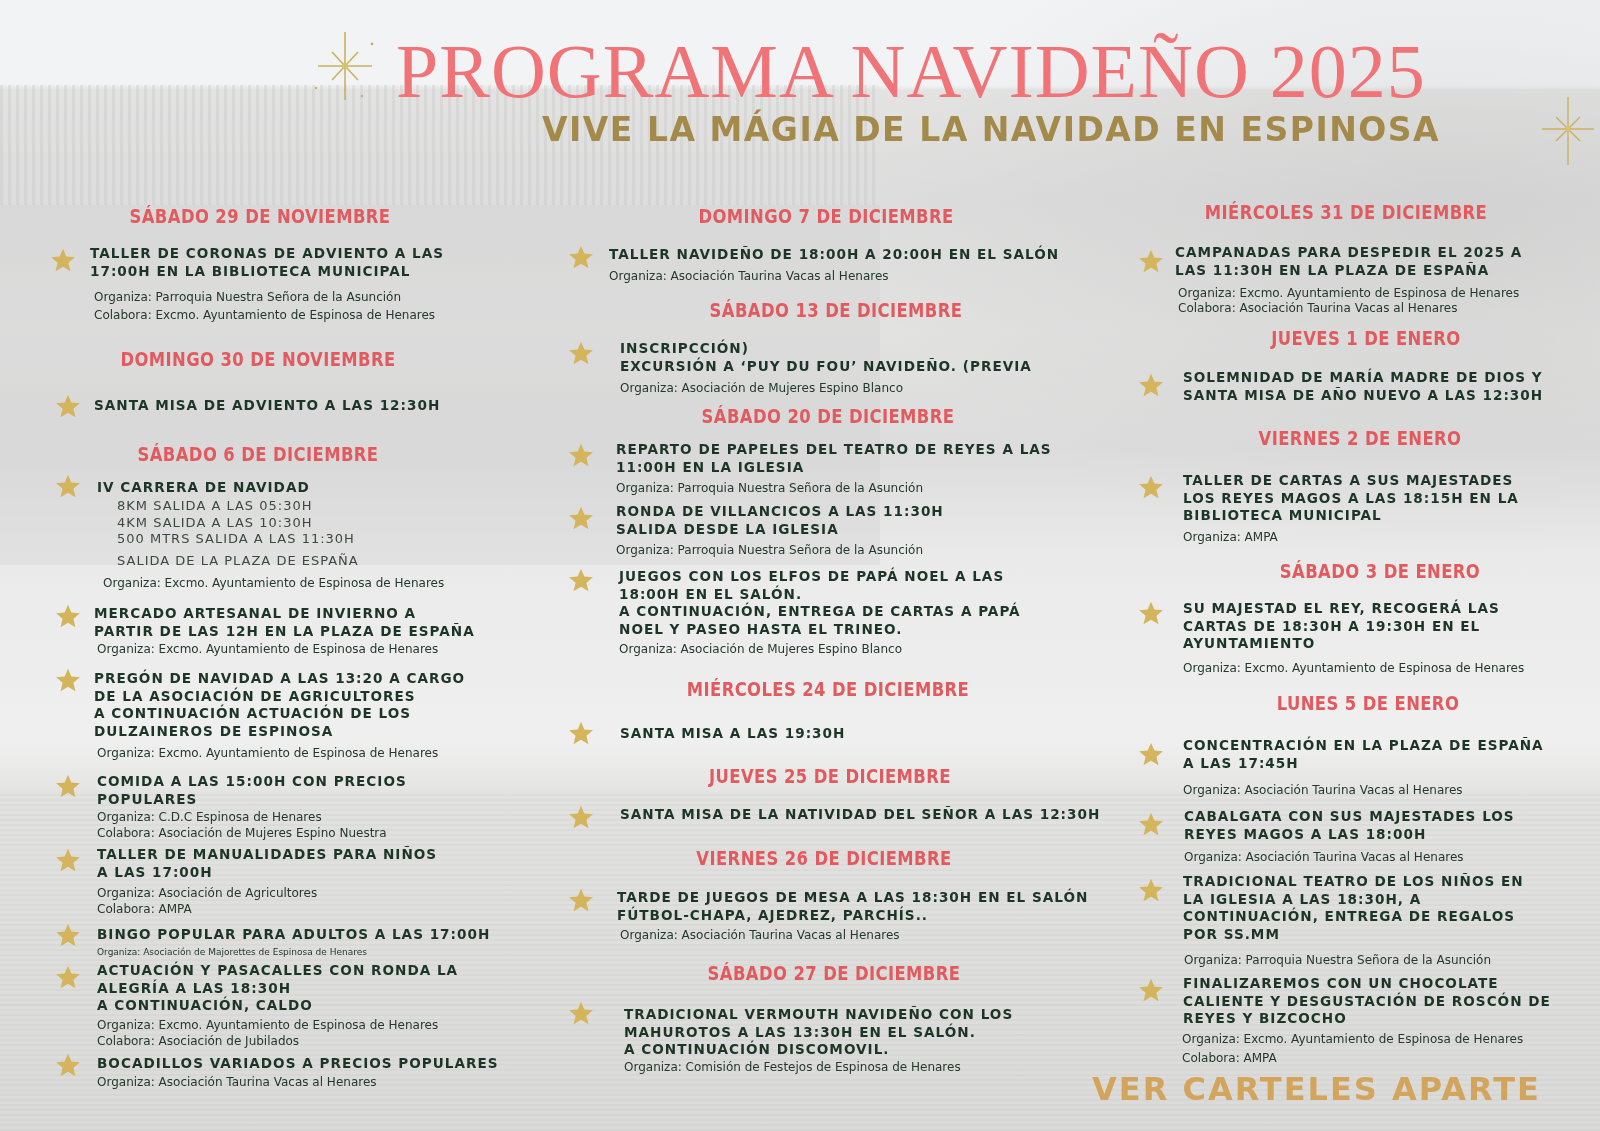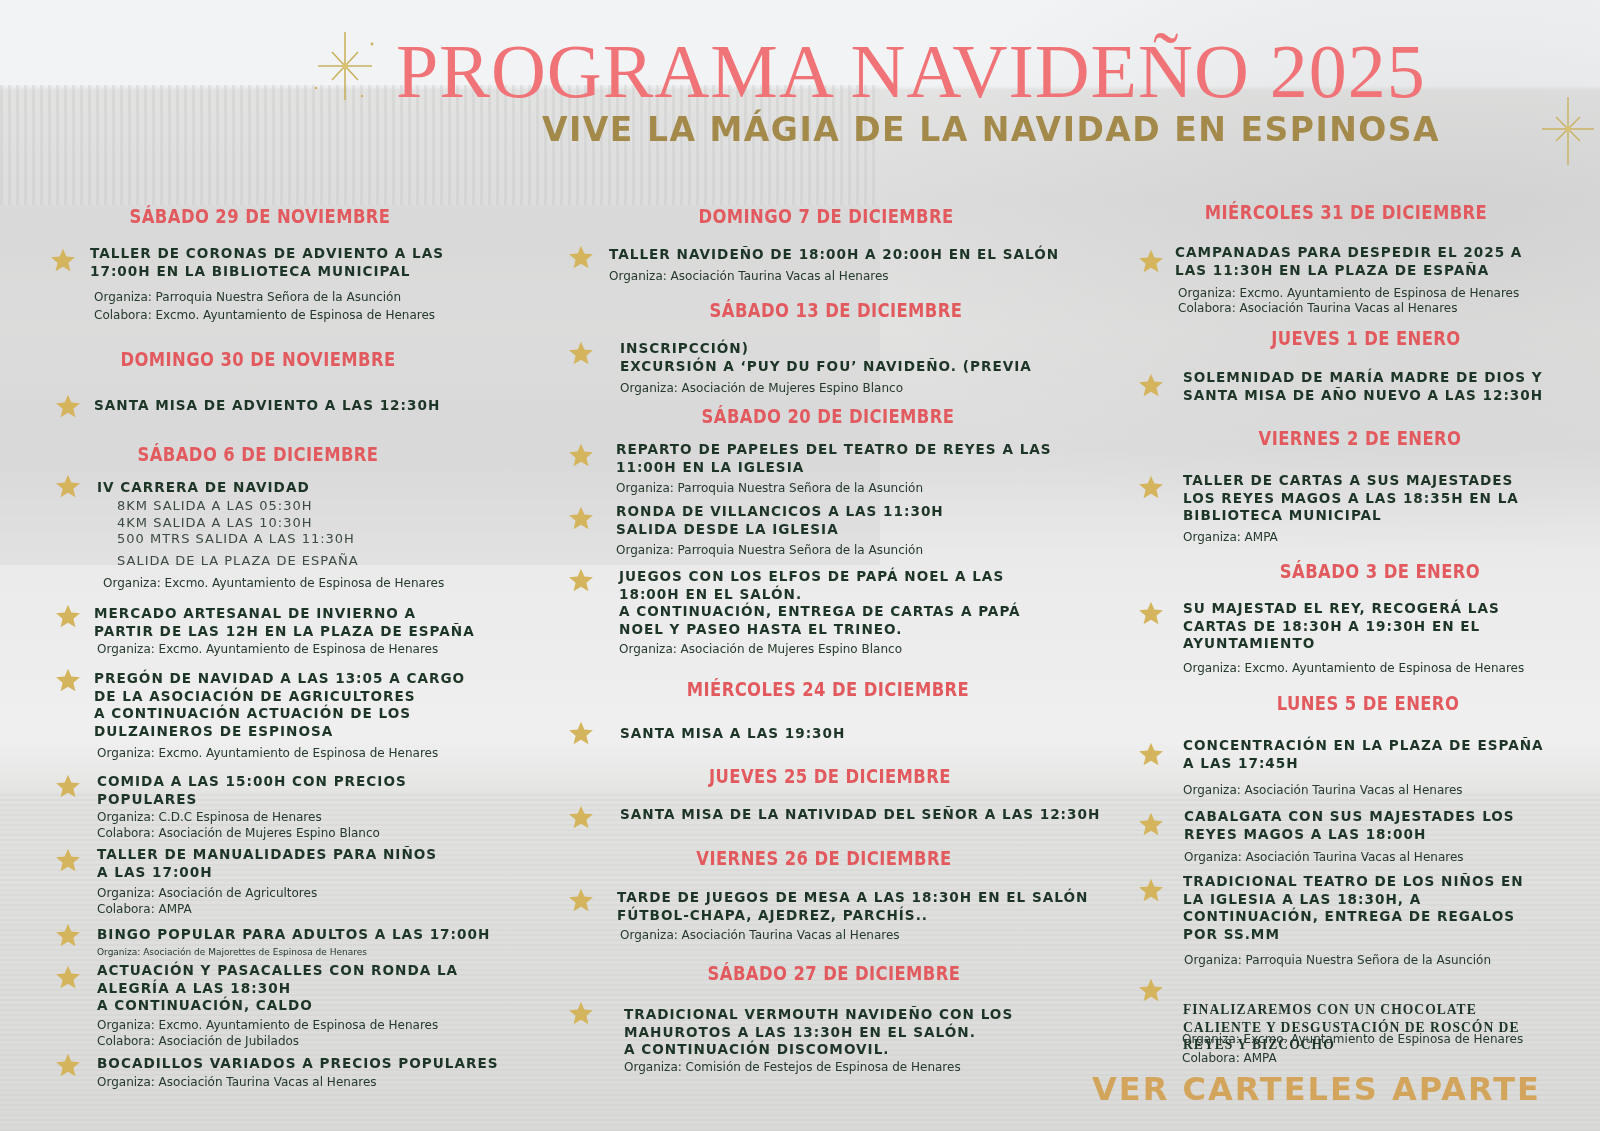--- a/index.html
+++ b/index.html
@@ -168,38 +168,38 @@
     <div>PARTIR DE LAS 12H EN LA PLAZA DE ESPAÑA</div>
   </div>
 <div class="org" style="left:97px;top:641px;">Organiza: Excmo. Ayuntamiento de Espinosa de Henares</div>
 
 <div class="star" style="left:55px;top:667px;">
     <svg viewBox="0 0 24 24">
       <path d="M12 1.5l3.1 7.3 7.9.6-6 5.2 1.9 7.7L12 18.2l-6.9 4.1 1.9-7.7-6-5.2 7.9-.6z" fill="#d4b45c"></path>
     </svg>
   </div>
 <div class="ev" style="left:94px;top:670px;">
-    <div>PREGÓN DE NAVIDAD A LAS 13:05 A CARGO</div>
+    <div>PREGÓN DE NAVIDAD A LAS 13:20 A CARGO</div>
     <div>DE LA ASOCIACIÓN DE AGRICULTORES</div>
     <div>A CONTINUACIÓN ACTUACIÓN DE LOS</div>
     <div>DULZAINEROS DE ESPINOSA</div>
   </div>
 <div class="org" style="left:97px;top:745px;">Organiza: Excmo. Ayuntamiento de Espinosa de Henares</div>
 
 <div class="star" style="left:55px;top:773px;">
     <svg viewBox="0 0 24 24">
       <path d="M12 1.5l3.1 7.3 7.9.6-6 5.2 1.9 7.7L12 18.2l-6.9 4.1 1.9-7.7-6-5.2 7.9-.6z" fill="#d4b45c"></path>
     </svg>
   </div>
 <div class="ev" style="left:97px;top:773px;">
     <div>COMIDA A LAS 15:00H CON PRECIOS</div>
     <div>POPULARES</div>
   </div>
 <div class="org" style="left:97px;top:809px;">Organiza: C.D.C Espinosa de Henares</div>
-<div class="org" style="left:97px;top:825px;">Colabora: Asociación de Mujeres Espino Blanco</div>
+<div class="org" style="left:97px;top:825px;">Colabora: Asociación de Mujeres Espino Nuestra</div>
 
 <div class="star" style="left:55px;top:847px;">
     <svg viewBox="0 0 24 24">
       <path d="M12 1.5l3.1 7.3 7.9.6-6 5.2 1.9 7.7L12 18.2l-6.9 4.1 1.9-7.7-6-5.2 7.9-.6z" fill="#d4b45c"></path>
     </svg>
   </div>
 <div class="ev" style="left:97px;top:846px;">
     <div>TALLER DE MANUALIDADES PARA NIÑOS</div>
     <div>A LAS 17:00H</div>
   </div>
@@ -368,21 +368,21 @@
   </div>
 
 <div class="day" style="left:1160px;top:426px;width:400px;">VIERNES 2 DE ENERO</div>
 <div class="star" style="left:1138px;top:474px;">
     <svg viewBox="0 0 24 24">
       <path d="M12 1.5l3.1 7.3 7.9.6-6 5.2 1.9 7.7L12 18.2l-6.9 4.1 1.9-7.7-6-5.2 7.9-.6z" fill="#d4b45c"></path>
     </svg>
   </div>
 <div class="ev" style="left:1183px;top:472px;">
     <div>TALLER DE CARTAS A SUS MAJESTADES</div>
-    <div>LOS REYES MAGOS A LAS 18:35H EN LA</div>
+    <div>LOS REYES MAGOS A LAS 18:15H EN LA</div>
     <div>BIBLIOTECA MUNICIPAL</div>
   </div>
 <div class="org" style="left:1183px;top:529px;">Organiza: AMPA</div>
 
 <div class="day" style="left:1180px;top:559px;width:400px;">SÁBADO 3 DE ENERO</div>
 <div class="star" style="left:1138px;top:600px;">
     <svg viewBox="0 0 24 24">
       <path d="M12 1.5l3.1 7.3 7.9.6-6 5.2 1.9 7.7L12 18.2l-6.9 4.1 1.9-7.7-6-5.2 7.9-.6z" fill="#d4b45c"></path>
     </svg>
   </div>
@@ -427,21 +427,21 @@
     <div>CONTINUACIÓN, ENTREGA DE REGALOS</div>
     <div>POR SS.MM</div>
   </div>
 <div class="org" style="left:1184px;top:952px;">Organiza: Parroquia Nuestra Señora de la Asunción</div>
 
 <div class="star" style="left:1138px;top:977px;">
     <svg viewBox="0 0 24 24">
       <path d="M12 1.5l3.1 7.3 7.9.6-6 5.2 1.9 7.7L12 18.2l-6.9 4.1 1.9-7.7-6-5.2 7.9-.6z" fill="#d4b45c"></path>
     </svg>
   </div>
-<div class="ev" style="left:1183px;top:1001px;font-family:Liberation Serif, serif;">
+<div class="ev" style="left:1183px;top:975px;">
     <div>FINALIZAREMOS CON UN CHOCOLATE</div>
     <div>CALIENTE Y DESGUSTACIÓN DE ROSCÓN DE</div>
     <div>REYES Y BIZCOCHO</div>
   </div>
 <div class="org" style="left:1182px;top:1031px;">Organiza: Excmo. Ayuntamiento de Espinosa de Henares</div>
 <div class="org" style="left:1182px;top:1050px;">Colabora: AMPA</div>
 
 <div class="footer">VER CARTELES APARTE</div>
 
 </body></html>

